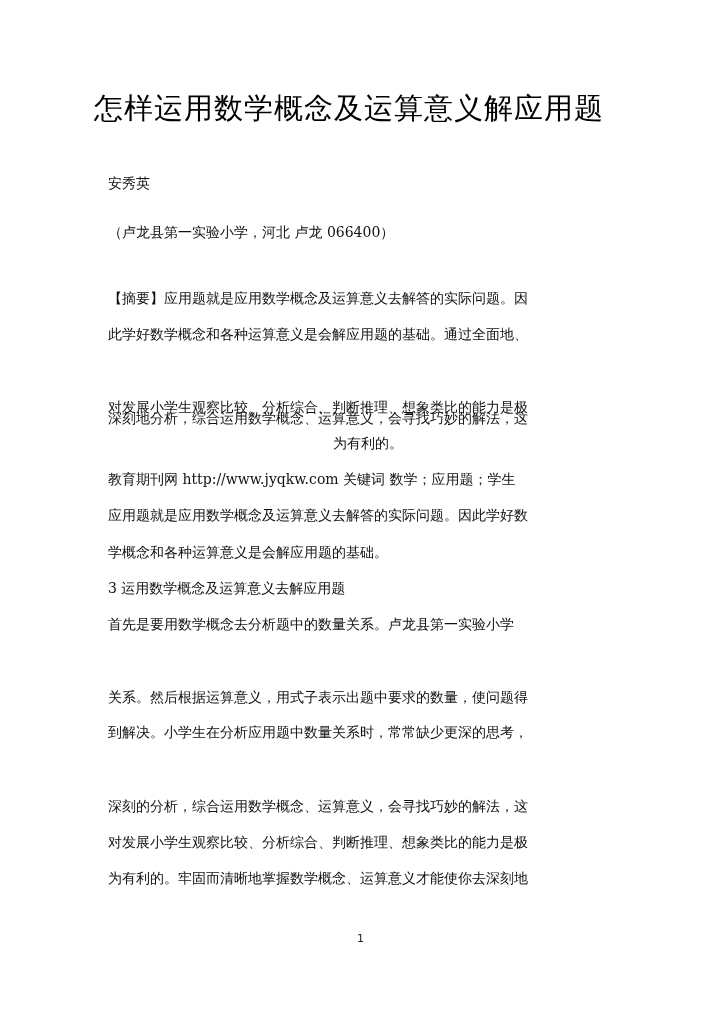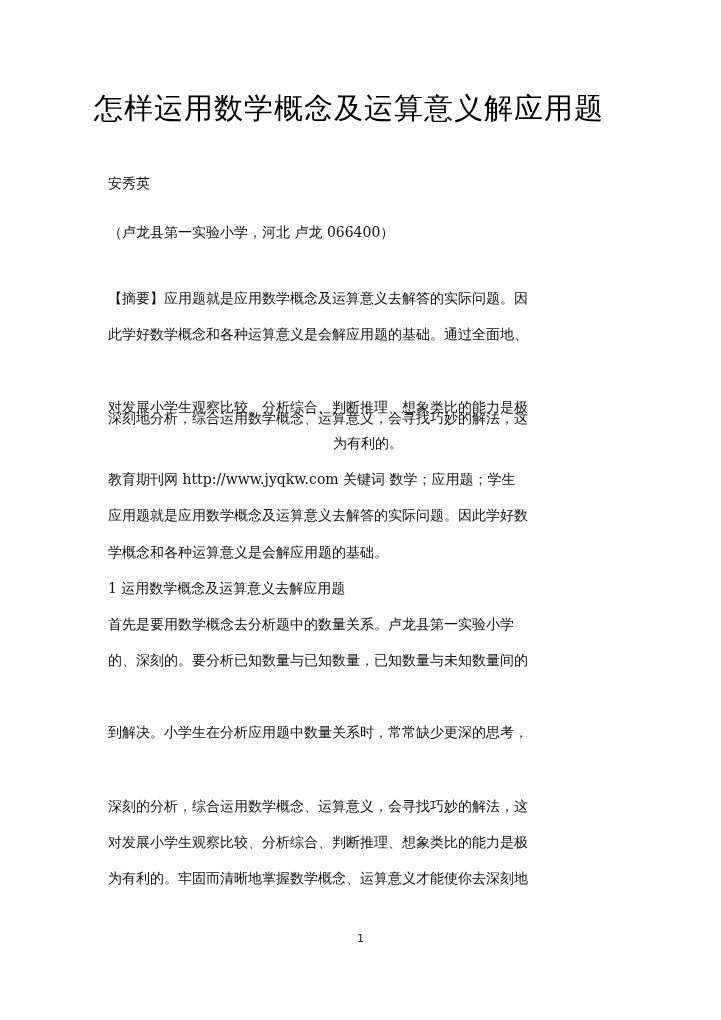--- a/index.html
+++ b/index.html
@@ -23,22 +23,22 @@
   <div class="line" style="top:220px;">（卢龙县第一实验小学，河北  卢龙  066400）</div>
 
   <div class="line" style="top:286px;">【摘要】应用题就是应用数学概念及运算意义去解答的实际问题。因</div>
   <div class="line" style="top:322px;">此学好数学概念和各种运算意义是会解应用题的基础。通过全面地、</div>
   <div class="line" style="top:358px;margin-top:48px;">深刻地分析，综合运用数学概念、运算意义，会寻找巧妙的解法，这</div>
   <div class="line" style="top:395px;">对发展小学生观察比较、分析综合、判断推理、想象类比的能力是极</div>
   <div class="line" style="top:431px;text-align:center;">为有利的。</div>
   <div class="line" style="top:467px;">教育期刊网 http://www.jyqkw.com 关键词  数学；应用题；学生</div>
   <div class="line" style="top:503px;">应用题就是应用数学概念及运算意义去解答的实际问题。因此学好数</div>
   <div class="line" style="top:540px;">学概念和各种运算意义是会解应用题的基础。</div>
-  <div class="line" style="top:576px;">1   运用数学概念及运算意义去解应用题</div>
+  <div class="line" style="top:576px;">3   运用数学概念及运算意义去解应用题</div>
   <div class="line" style="top:612px;">首先是要用数学概念去分析题中的数量关系。卢龙县第一实验小学</div>
-  <div class="line" style="top:648px;">的、深刻的。要分析已知数量与已知数量，已知数量与未知数量间的</div>
+  <div class="line" style="top:685px;">关系。然后根据运算意义，用式子表示出题中要求的数量，使问题得</div>
   <div class="line" style="top:721px;font-family:Liberation Mono, monospace;">到解决。小学生在分析应用题中数量关系时，常常缺少更深的思考，</div>
   <div class="line" style="top:794px;">深刻的分析，综合运用数学概念、运算意义，会寻找巧妙的解法，这</div>
   <div class="line" style="top:830px;">对发展小学生观察比较、分析综合、判断推理、想象类比的能力是极</div>
   <div class="line" style="top:866px;">为有利的。牢固而清晰地掌握数学概念、运算意义才能使你去深刻地</div>
 
   <div class="pagenum">1</div>
 </div>
 
 </body></html>

